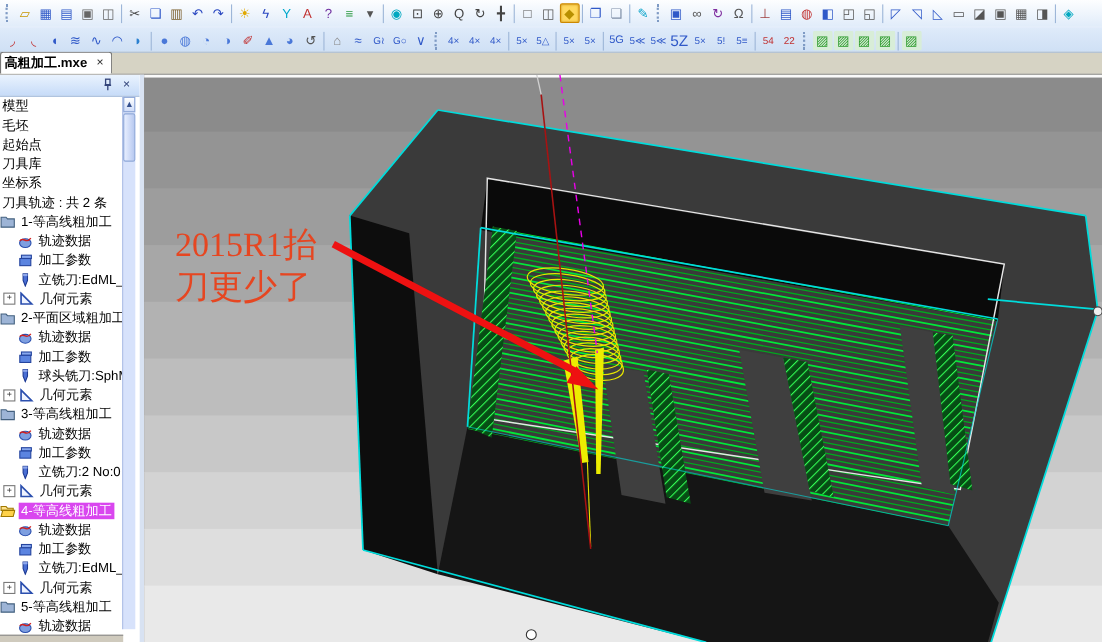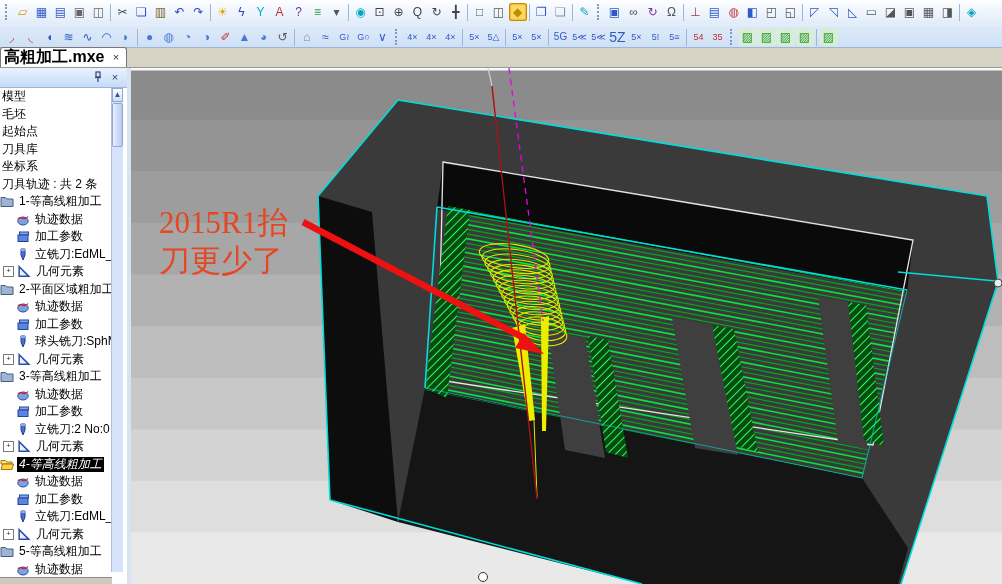--- a/index.html
+++ b/index.html
@@ -30,21 +30,21 @@
   .tabbar{
     position:absolute;left:0;top:48px;width:1002px;height:20px;
     background:#d6d3c4;border-bottom:1px solid #999;box-sizing:border-box;
     display:flex;align-items:flex-end;
   }
   .filetab{
     height:19px;background:#fff;border:1px solid #777;border-bottom:none;
     border-radius:3px 3px 0 0;display:flex;align-items:center;
     padding:0 5px 0 3px;margin-left:0;
   }
-  .filetab .tablabel{font-weight:bold;font-size:16px;color:#000;}
+  .filetab .tablabel{font-weight:bold;font-size:12px;color:#000;}
   .filetab .tabclose{margin-left:6px;font-size:11px;color:#333;width:11px;text-align:center;line-height:11px;}
   
   .panel{
     position:absolute;left:0;top:68px;width:131px;height:516px;background:#fff;
     border-right:4px solid #d8e2f2;box-sizing:border-box;overflow:hidden;
   }
   .panelhead{
     position:absolute;left:0;top:0;width:127px;height:20px;
     background:linear-gradient(#eaf3fe,#c6dbf8);border-bottom:1px solid #9db6d8;
     box-sizing:border-box;
@@ -58,21 +58,21 @@
   }
   .trow{height:17.5px;display:flex;align-items:center;white-space:nowrap;}
   .trow .tindent{flex:0 0 16px;}
   .trow .expbox{
     flex:0 0 9px;height:9px;border:1px solid #7a7a7a;background:#fff;
     font-size:8px;line-height:7px;text-align:center;color:#333;margin-right:3px;box-sizing:content-box;
   }
   .trow .ticon{flex:0 0 14px;height:13px;margin-right:3px;}
   .trow .ticon svg{width:14px;height:13px;display:block;}
   .trow .tlabel{padding:0 2px;line-height:15px;}
-  .trow.sel .tlabel{background:#000000;color:#fff;font-style:italic;}
+  .trow.sel .tlabel{background:#d946ef;color:#fff;}
   
   .vscroll{
     position:absolute;right:4px;top:20px;width:12px;height:484px;
     background:#d7e2fb;border-left:1px solid #aebfe6;box-sizing:border-box;
   }
   .vscroll .sbtn{
     position:absolute;left:0;width:11px;height:14px;background:linear-gradient(#ffffff,#cfdcf8);
     border:1px solid #8fa8d8;box-sizing:border-box;text-align:center;font-size:8px;line-height:12px;color:#35508e;
   }
   .vscroll .up{top:0;}
@@ -359,21 +359,21 @@
         <span style="color: rgb(48, 89, 200); font-size: 9px;">5!</span>
       </div>
       <div class="tbbtn">
         <span style="color: rgb(48, 89, 200); font-size: 9px;">5≡</span>
       </div>
       <div class="tbsep"></div>
       <div class="tbbtn">
         <span style="color: rgb(192, 48, 48); font-size: 9px;">54</span>
       </div>
       <div class="tbbtn">
-        <span style="color: rgb(192, 48, 48); font-size: 9px;">35</span>
+        <span style="color: rgb(192, 48, 48); font-size: 9px;">22</span>
       </div>
       <div class="tbgrip"></div>
       <div class="tbbtn" style="background: rgb(216, 237, 216);">
         <span style="color: rgb(42, 154, 42);">▨</span>
       </div>
       <div class="tbbtn" style="background: rgb(216, 237, 216);">
         <span style="color: rgb(42, 154, 42);">▨</span>
       </div>
       <div class="tbbtn" style="background: rgb(216, 237, 216);">
         <span style="color: rgb(42, 154, 42);">▨</span>

